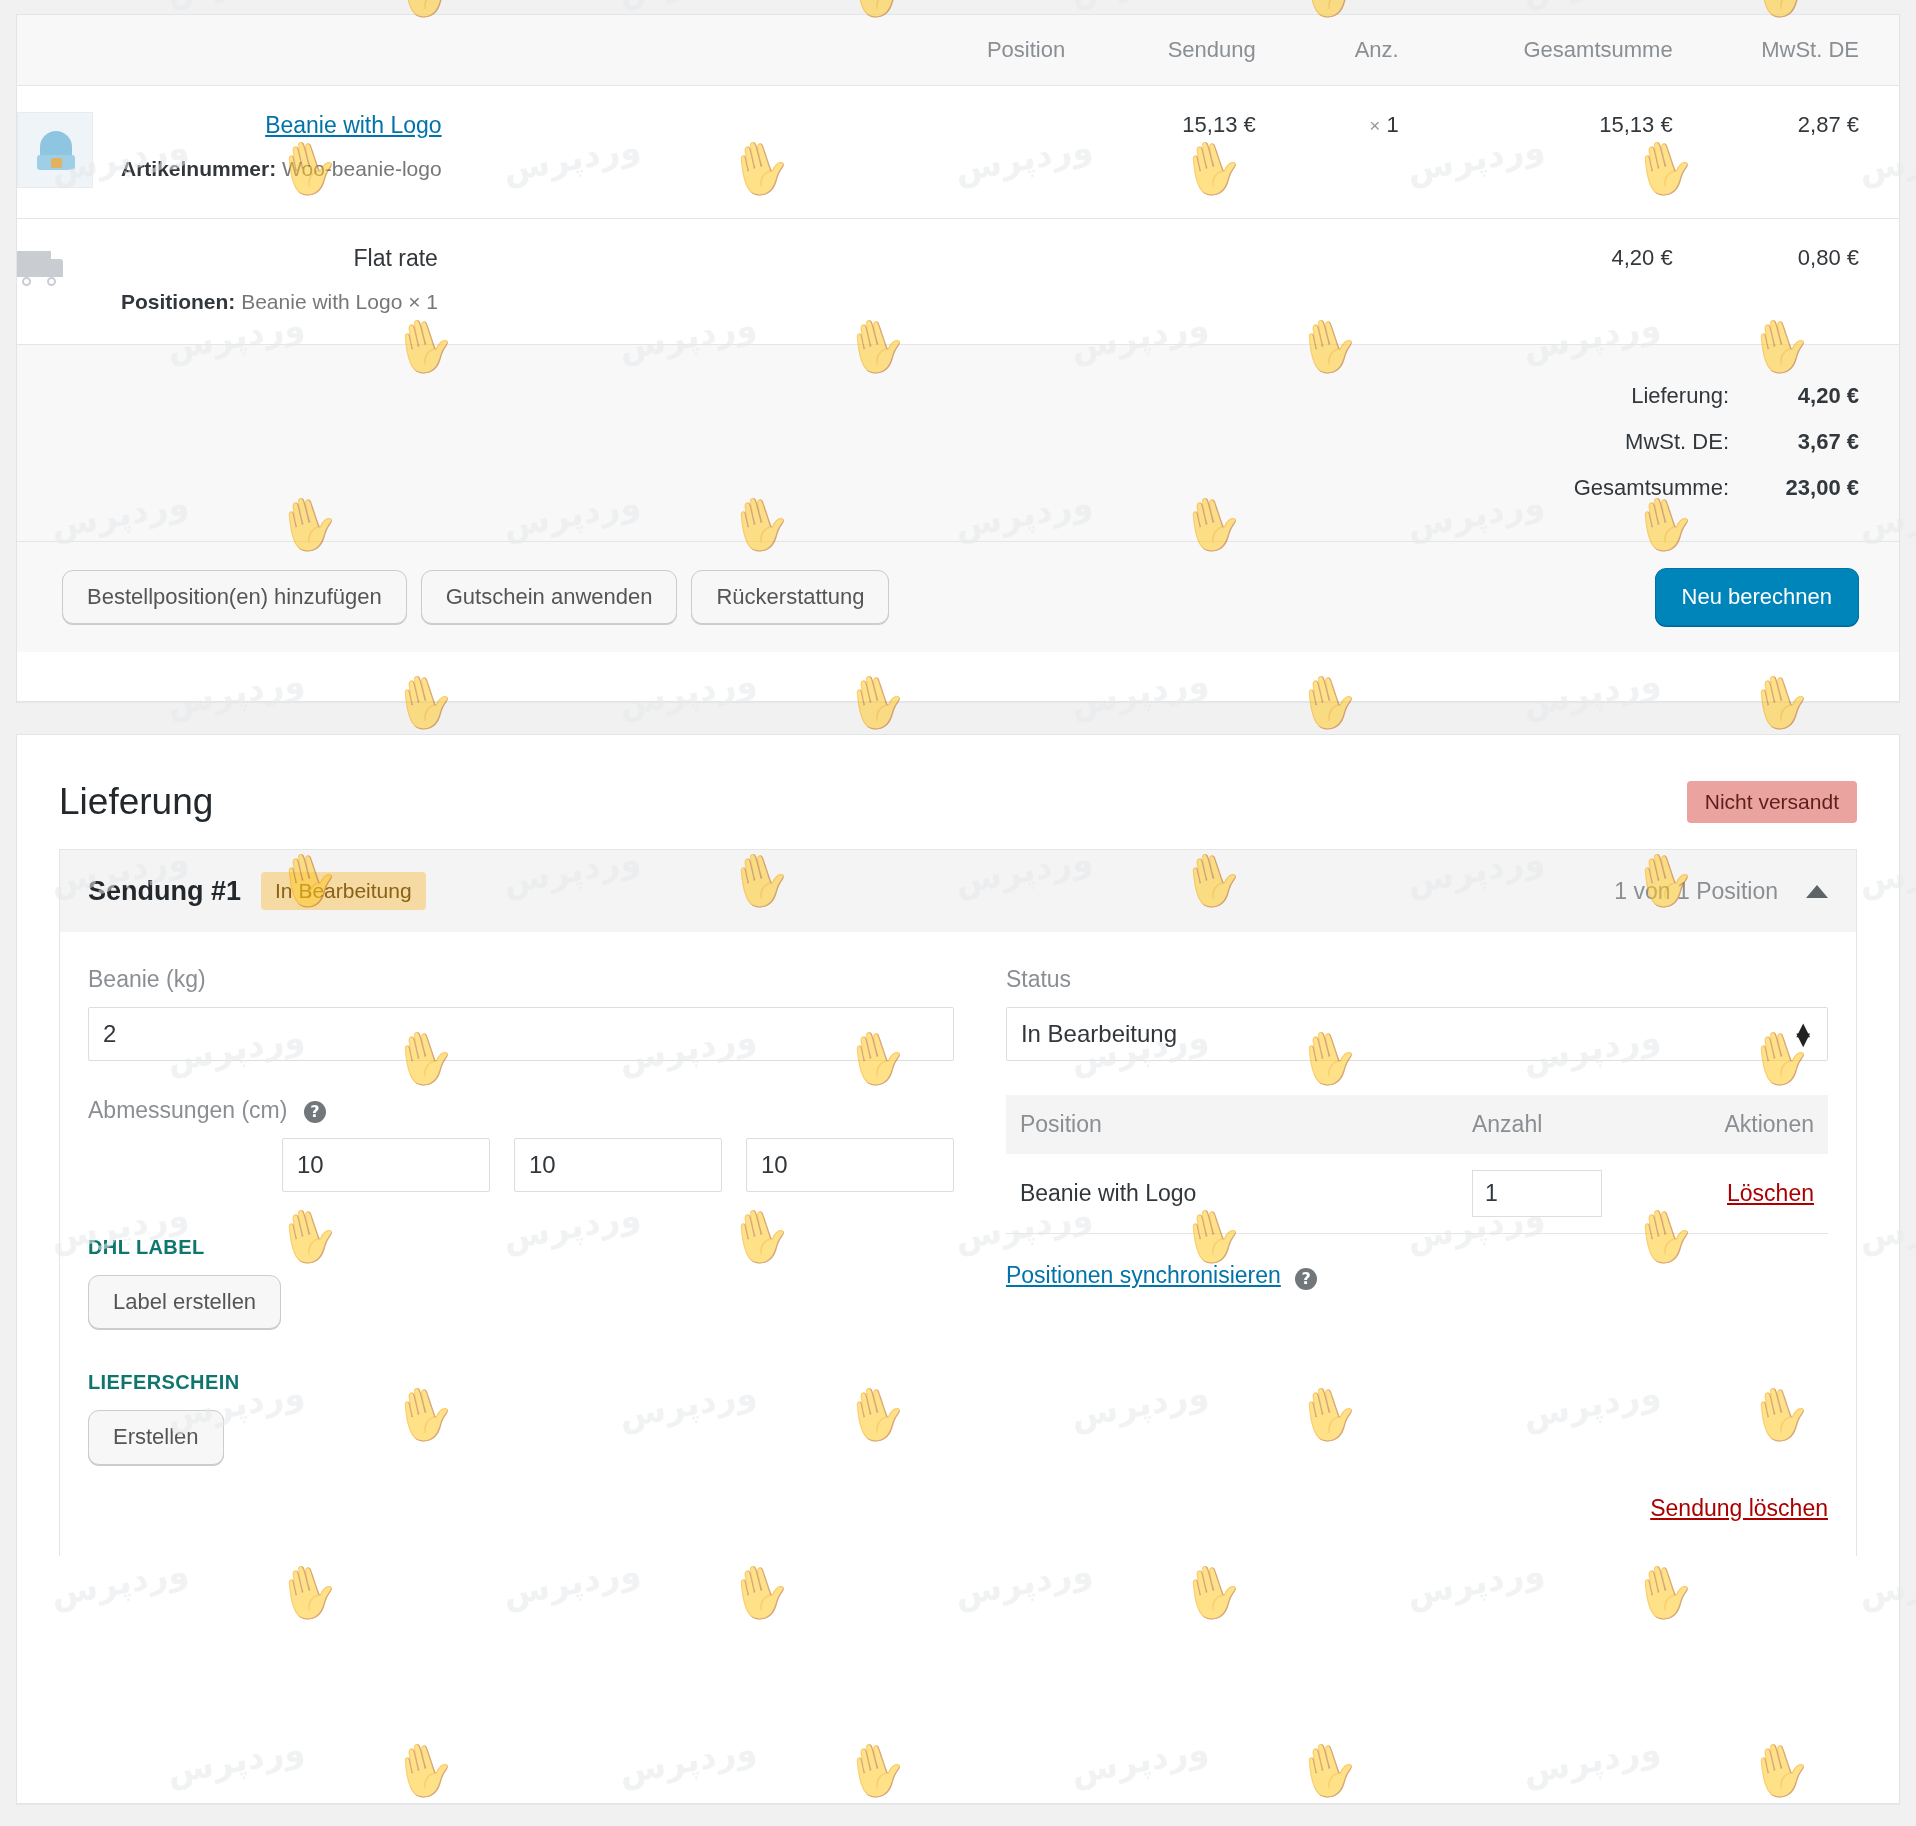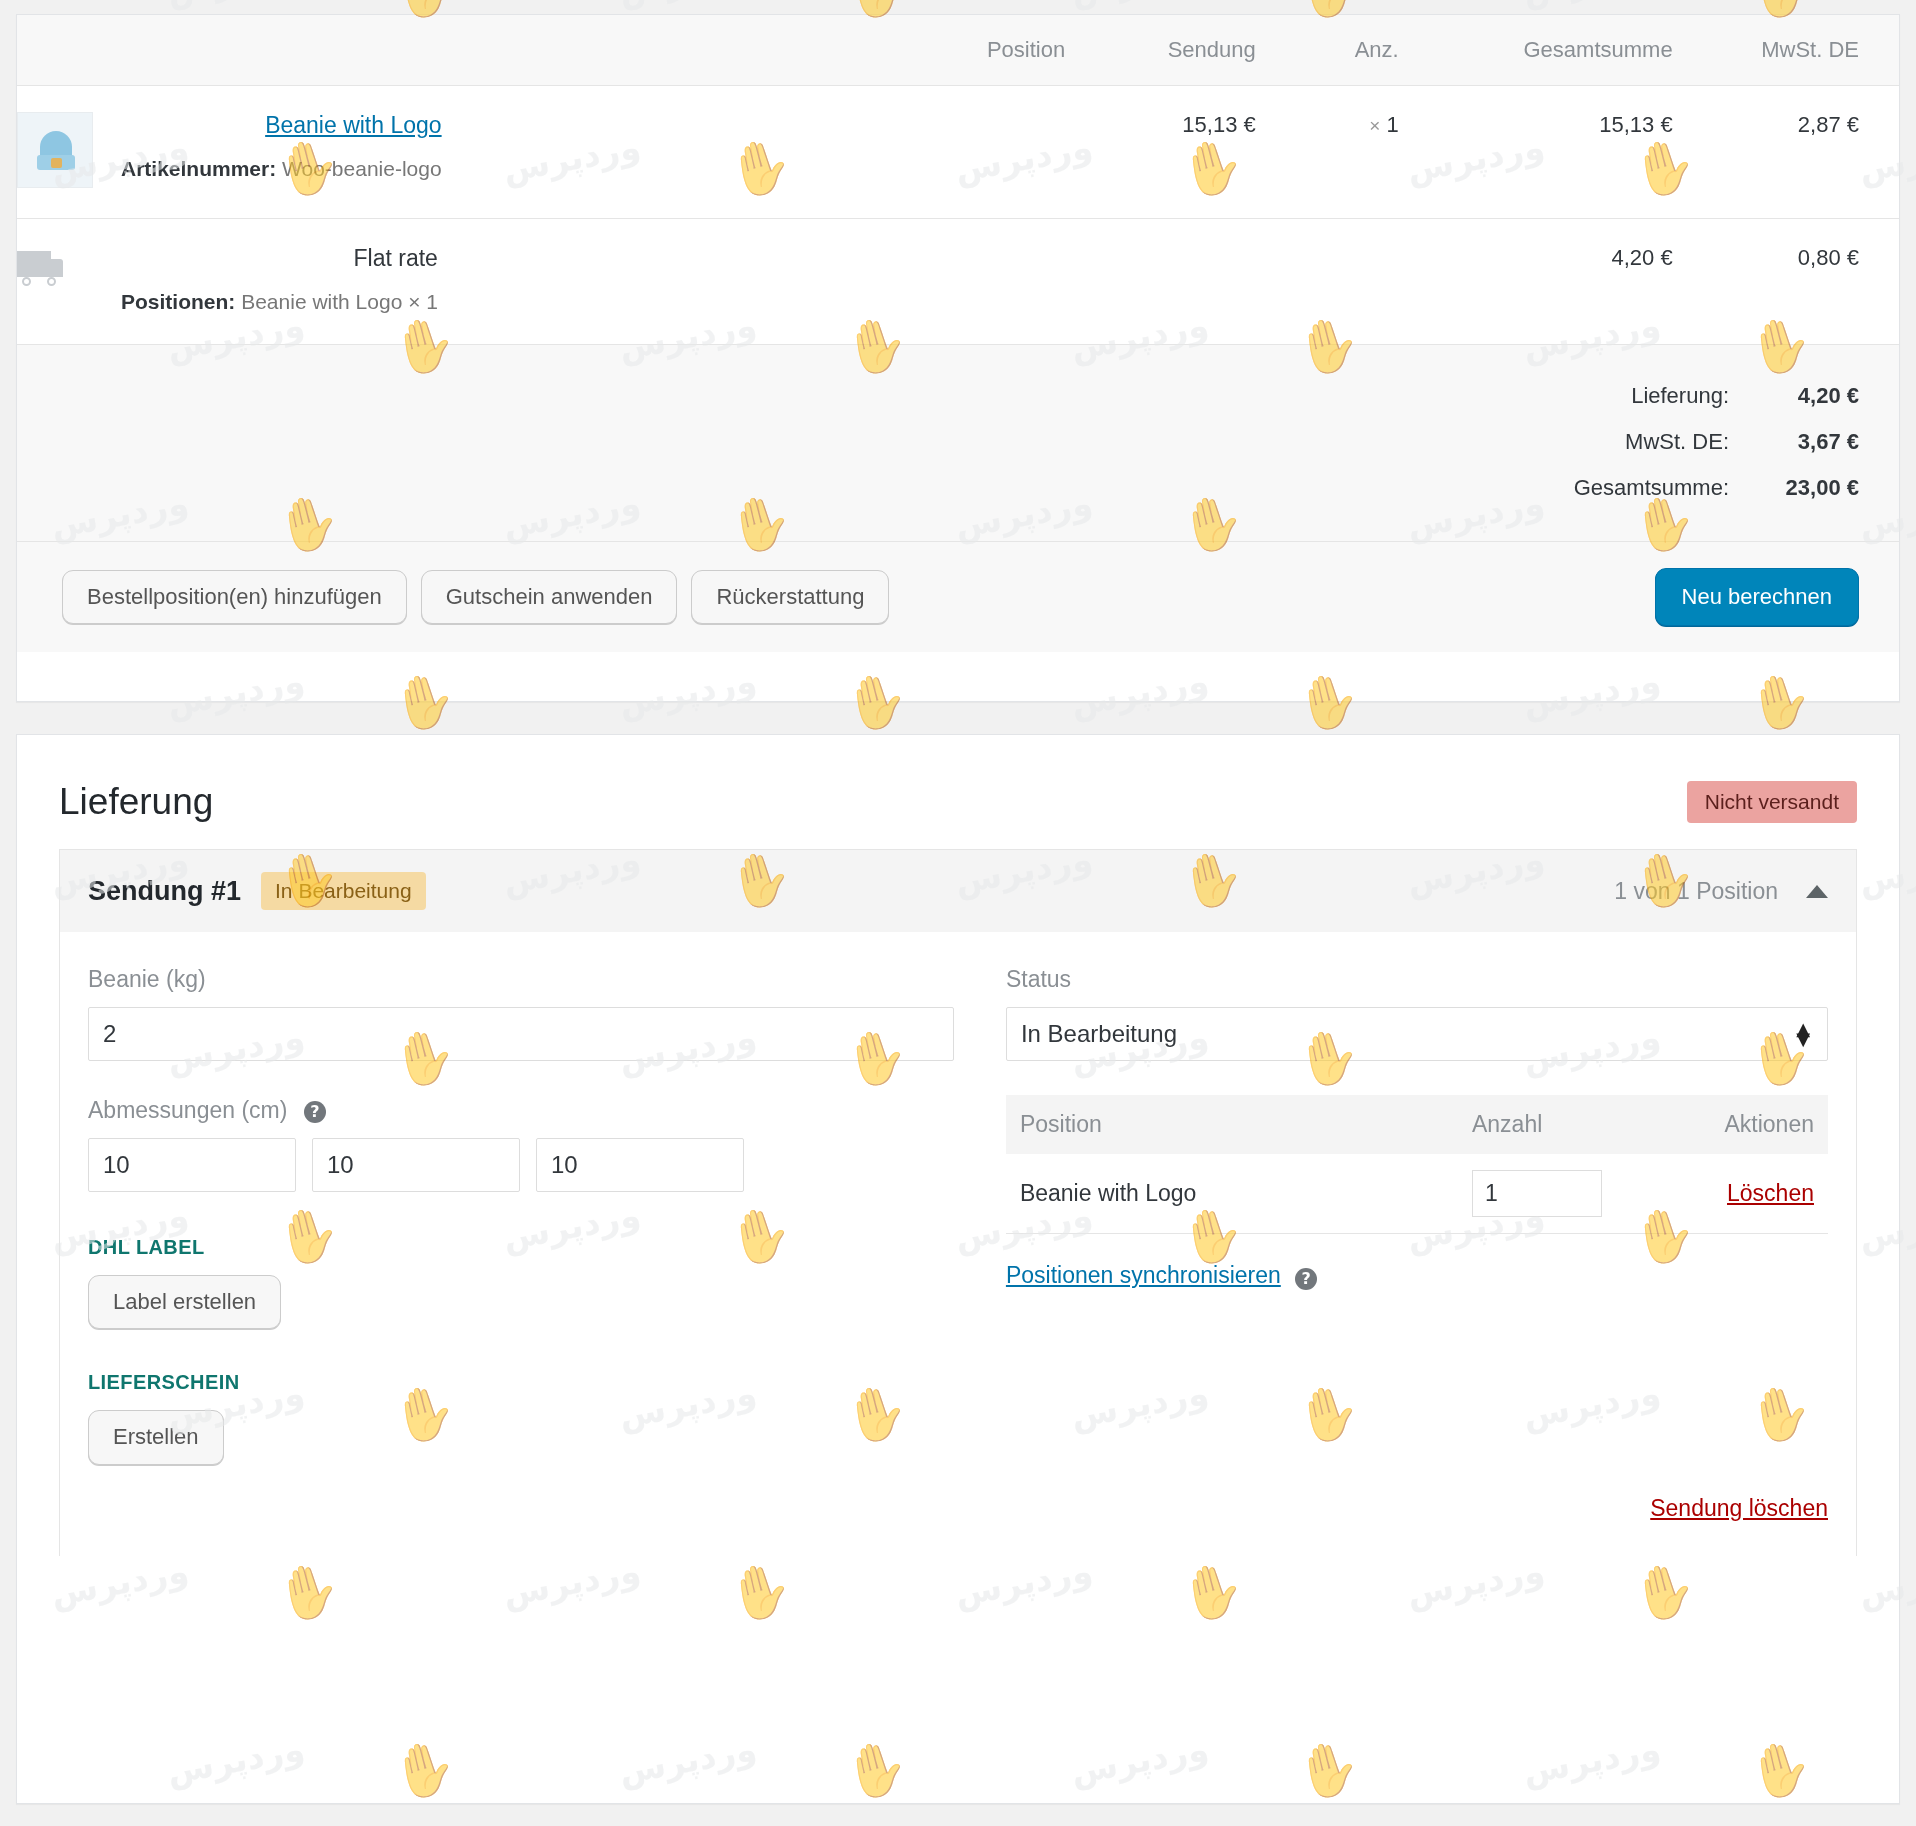--- a/index.html
+++ b/index.html
@@ -189,21 +189,21 @@
     width: 100%;
     border: 1px solid #ddd;
     background: #fff;
     font-family: "Liberation Sans", sans-serif;
     font-size: 24px;
     color: #32373c;
     padding: 12px 14px;
     border-radius: 2px;
     outline: none;
   }
-  .dims-row { display: flex; gap: 16px; }
+  .dims-row { display: flex; gap: 24px; justify-content: flex-end; }
   .dims-row .input { width: 208px; }
   .help-icon {
     display: inline-block; vertical-align: middle;
     width: 22px; height: 22px; border-radius: 50%;
     background: #72777c; color: #fff;
     font-size: 16px; font-weight: 700; line-height: 22px;
     text-align: center; margin-left: 10px;
     font-family: "DejaVu Sans", sans-serif; cursor: pointer;
   }
   .select-wrap { position: relative; }

